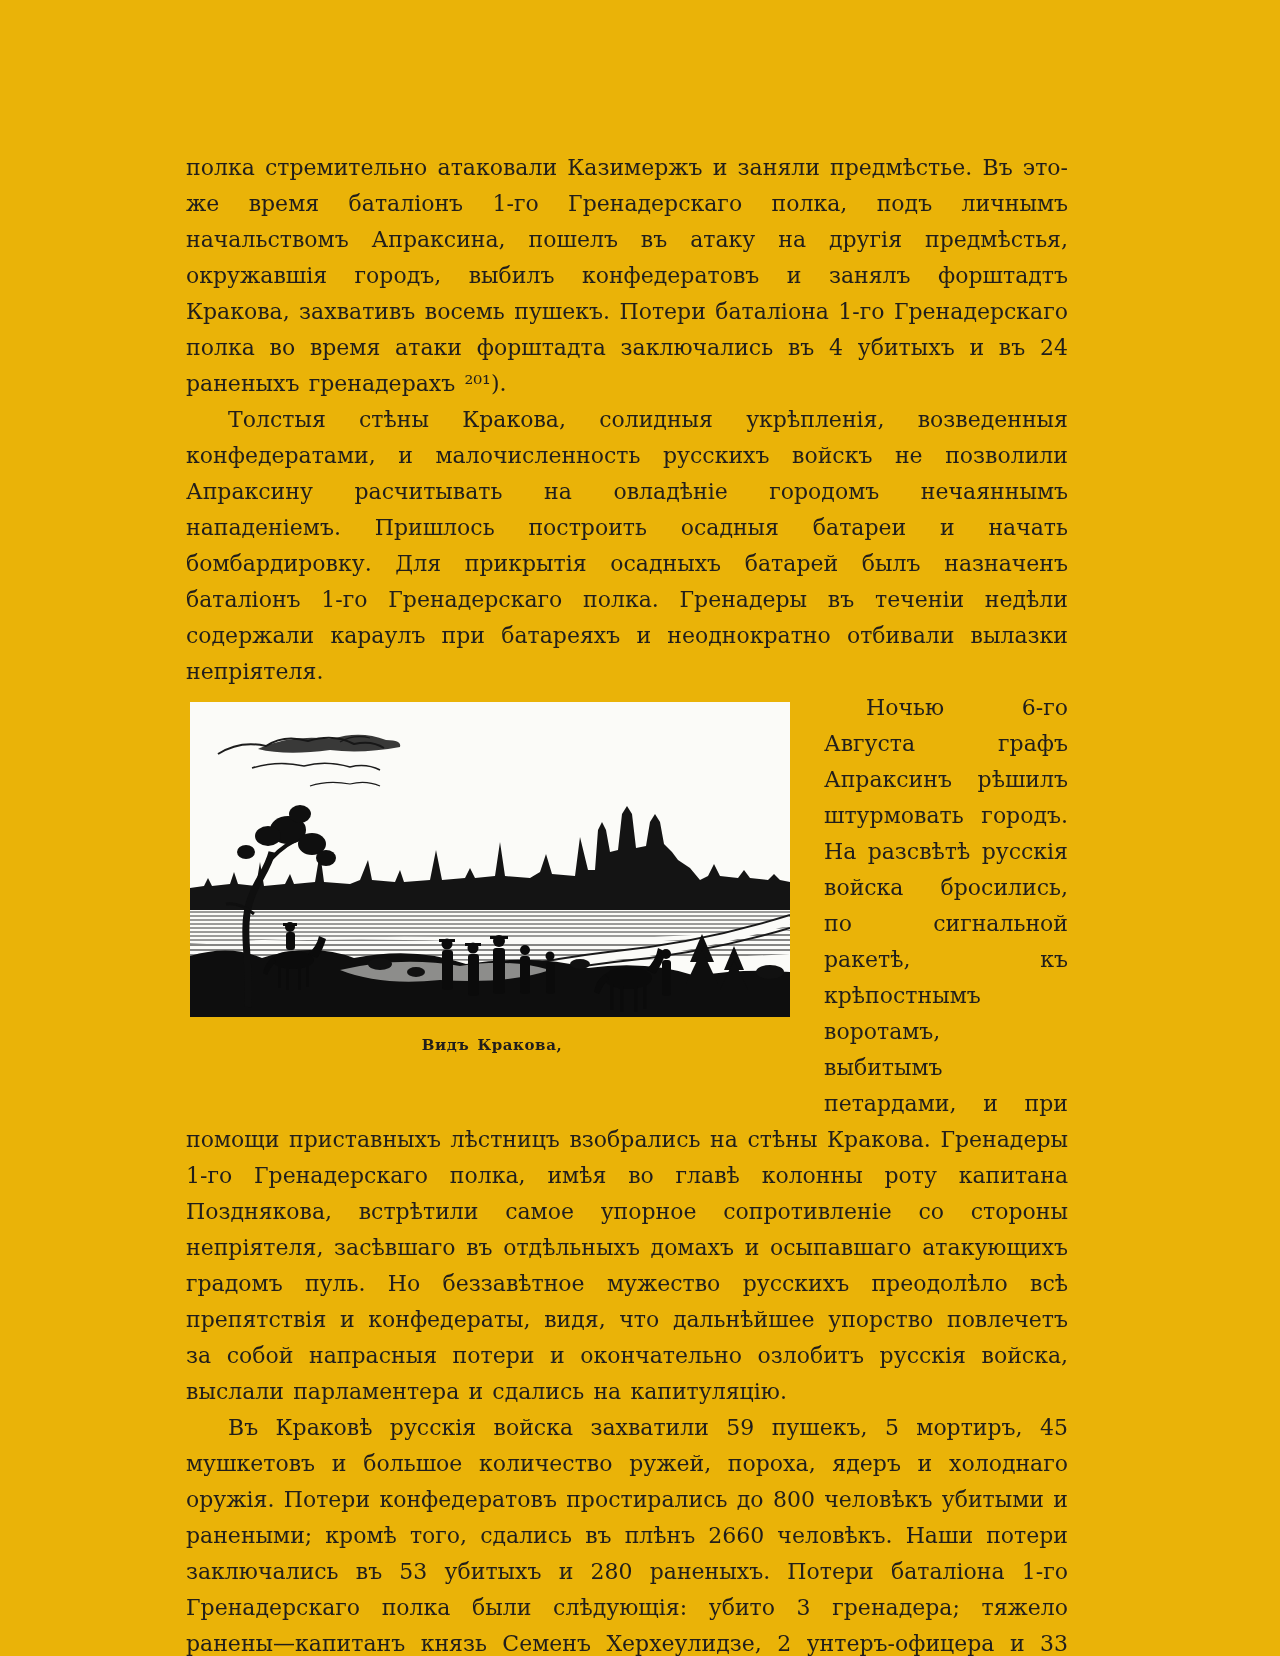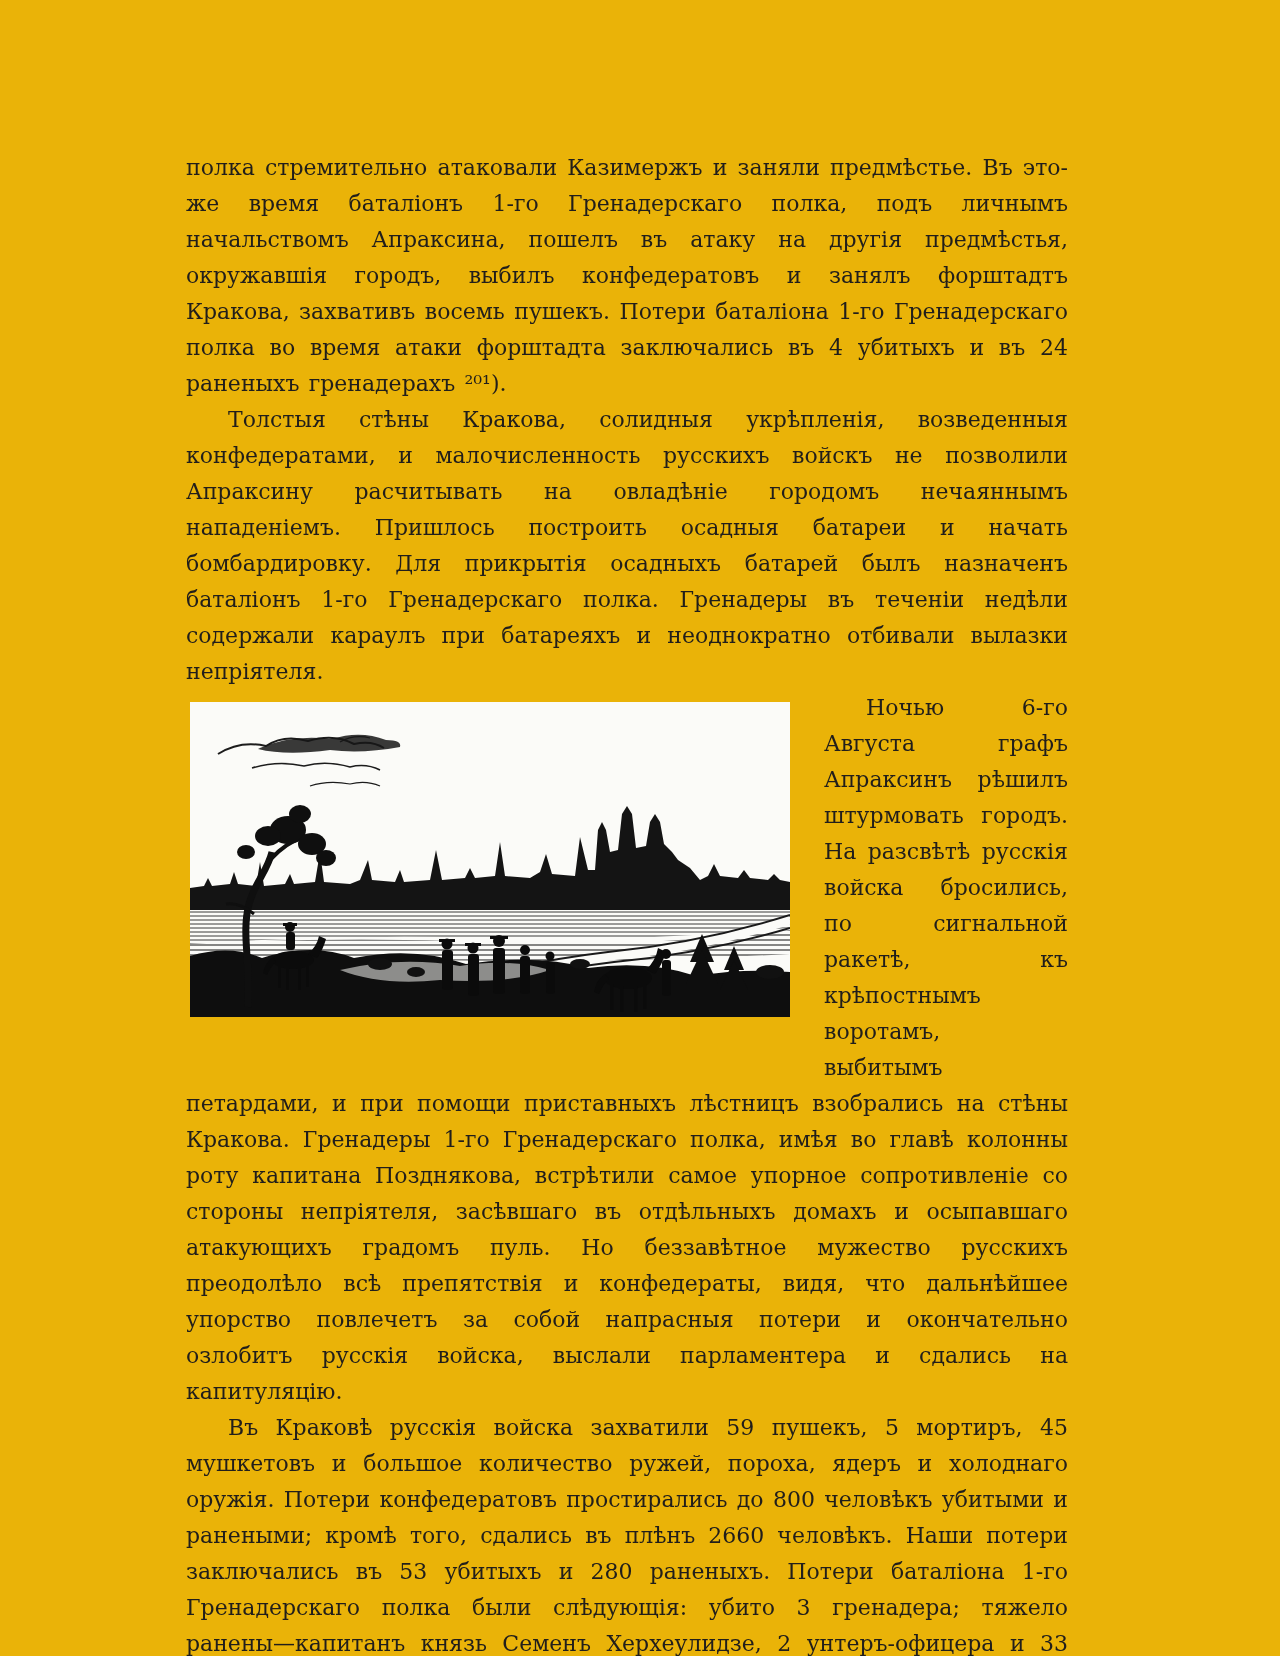--- a/index.html
+++ b/index.html
@@ -163,20 +163,21 @@
           <rect x="541" y="288" width="5" height="12"></rect>
         </g>
 
         <g fill="#111111">
           <ellipse cx="190" cy="262" rx="12" ry="6"></ellipse>
           <ellipse cx="226" cy="270" rx="9" ry="5"></ellipse>
           <ellipse cx="390" cy="262" rx="10" ry="5"></ellipse>
           <ellipse cx="580" cy="270" rx="14" ry="7"></ellipse>
         </g>
       </svg>
+      <span class="figure-caption-title">Видъ Кракова,</span>
     </div>
 
     <p class="para">Ночью 6-го Августа графъ Апраксинъ рѣшилъ штурмовать городъ. На разсвѣтѣ русскія войска бросились, по сигнальной ракетѣ, къ крѣпостнымъ воротамъ, выбитымъ петардами, и при помощи приставныхъ лѣстницъ взобрались на стѣны Кракова. Гренадеры 1-го Гренадерскаго полка, имѣя во главѣ колонны роту капитана Позднякова, встрѣтили самое упорное сопротивленіе со стороны непріятеля, засѣвшаго въ отдѣльныхъ домахъ и осыпавшаго атакующихъ градомъ пуль. Но беззавѣтное мужество русскихъ преодолѣло всѣ препятствія и конфедераты, видя, что дальнѣйшее упорство повлечетъ за собой напрасныя потери и окончательно озлобитъ русскія войска, выслали парламентера и сдались на капитуляцію.</p>
 
     <p class="para">Въ Краковѣ русскія войска захватили 59 пушекъ, 5 мортиръ, 45 мушкетовъ и большое количество ружей, пороха, ядеръ и холоднаго оружія. Потери конфедератовъ простирались до 800 человѣкъ убитыми и ранеными; кромѣ того, сдались въ плѣнъ 2660 человѣкъ. Наши потери заключались въ 53 убитыхъ и 280 раненыхъ. Потери баталіона 1-го Гренадерскаго полка были слѣдующія: убито 3 гренадера; тяжело ранены—капитанъ князь Семенъ Херхеулидзе, 2 унтеръ-офицера и 33 гренадера; кромѣ того легко ранено 9 гренадеръ ²⁰²).</p>
 
   </div>
 </div>
 
 </body></html>

